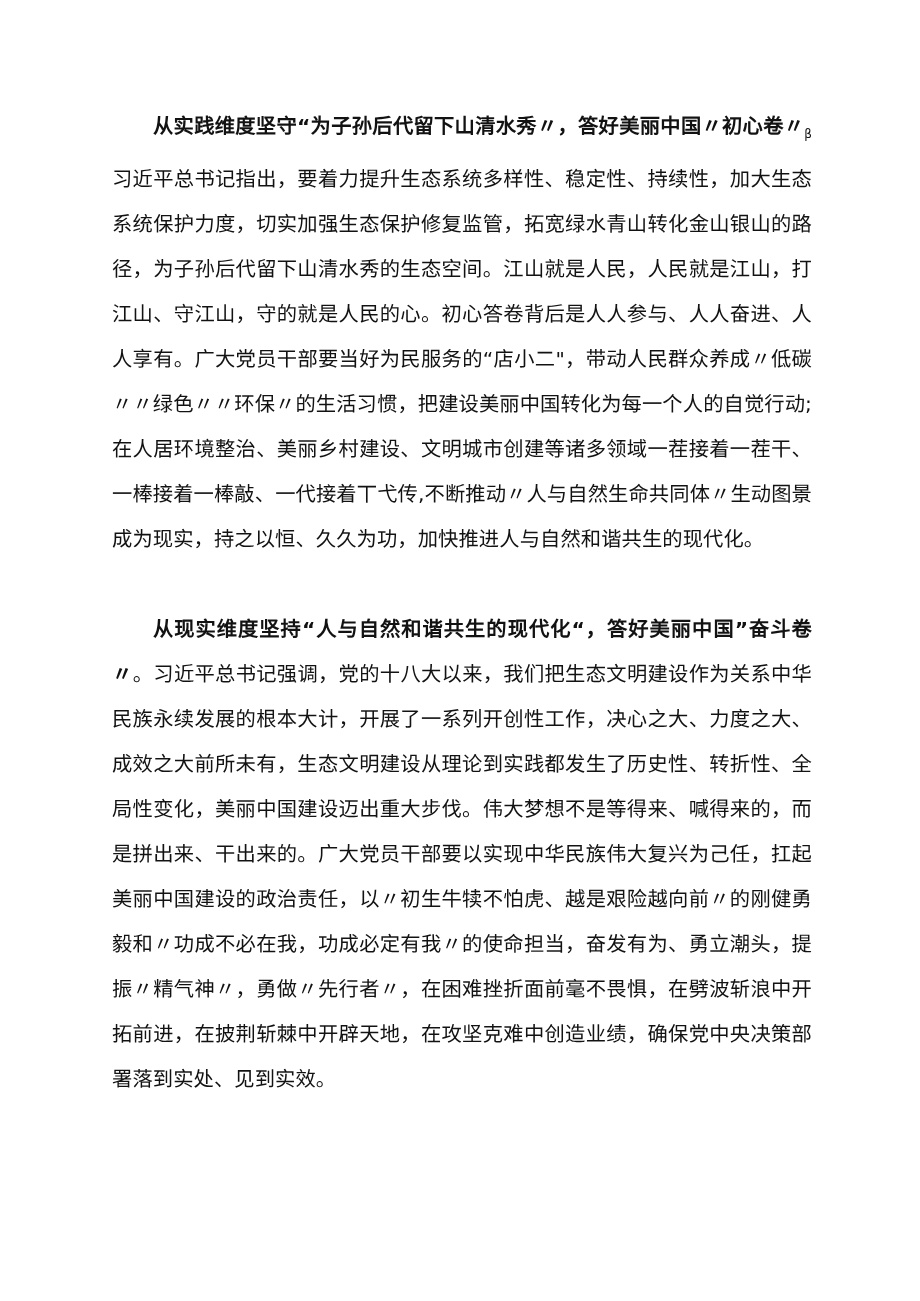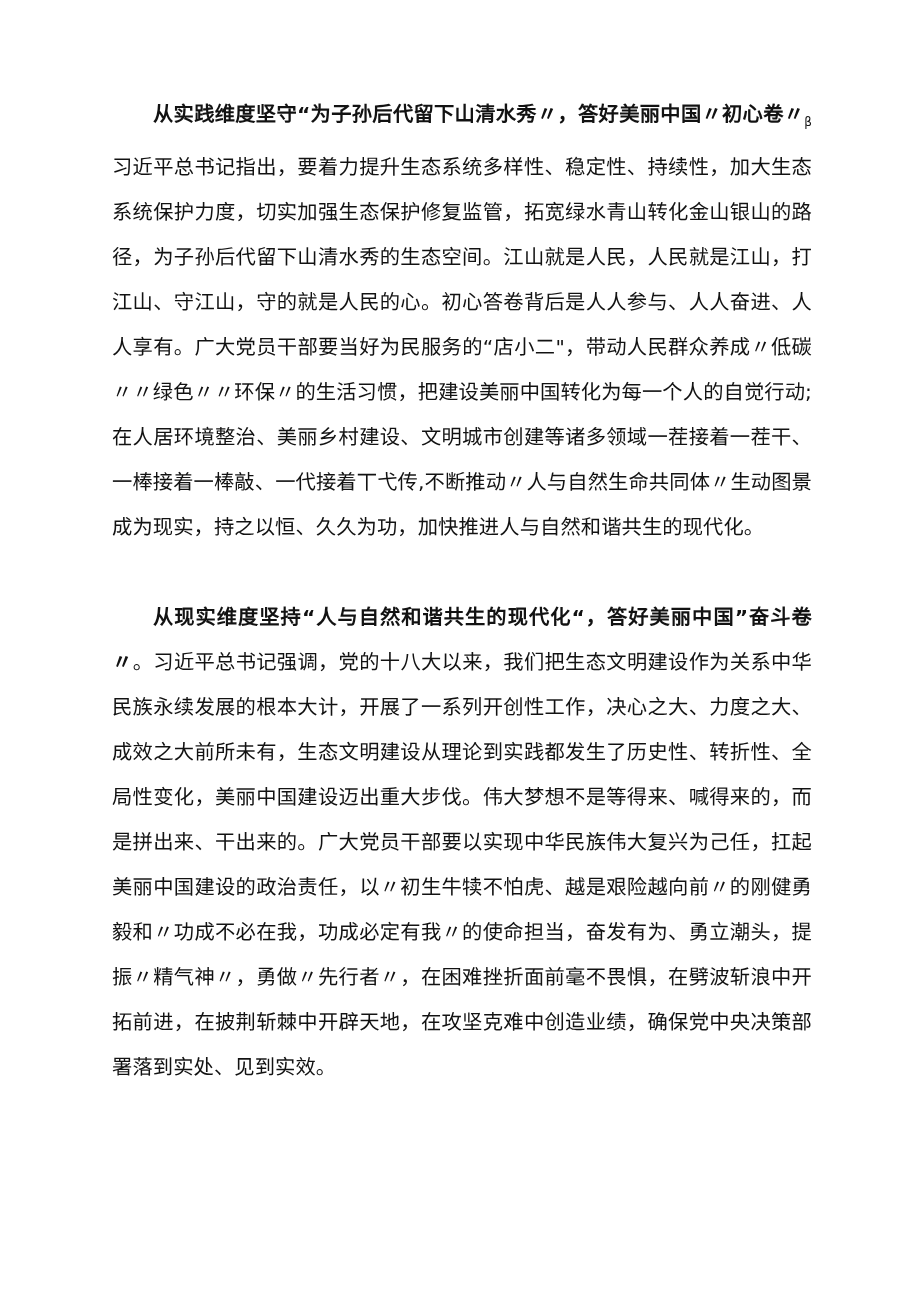--- a/index.html
+++ b/index.html
@@ -24,21 +24,21 @@
     top: 0;
     width: 920px;
     height: 1301px;
     background: #ffffff;
     box-sizing: border-box;
   }
 
   .content {
     position: absolute;
     left: 112px;
-    top: 92px;
+    top: 104px;
     width: 700px;
   }
 
   .block {
     margin: 0;
     padding: 0;
   }
 
   
   .para {

